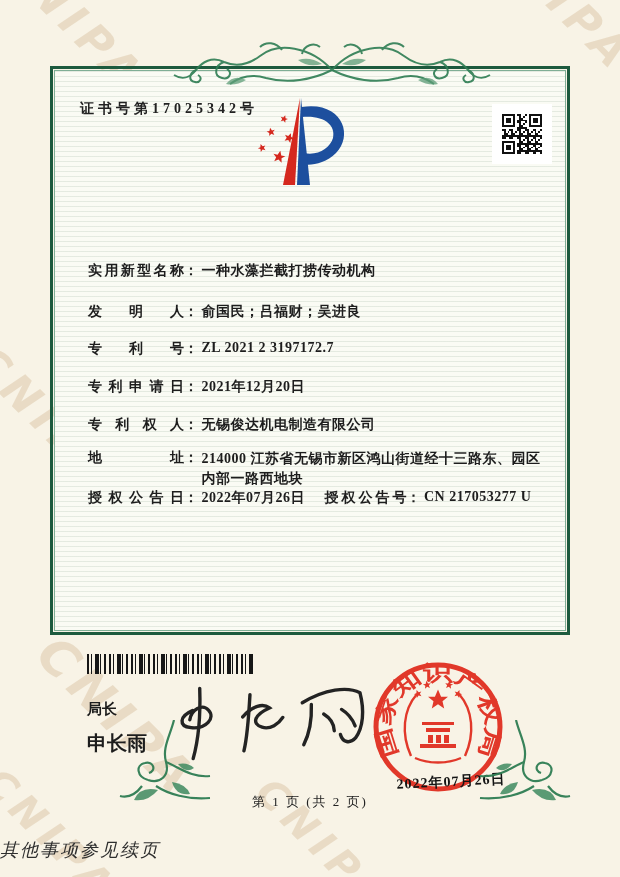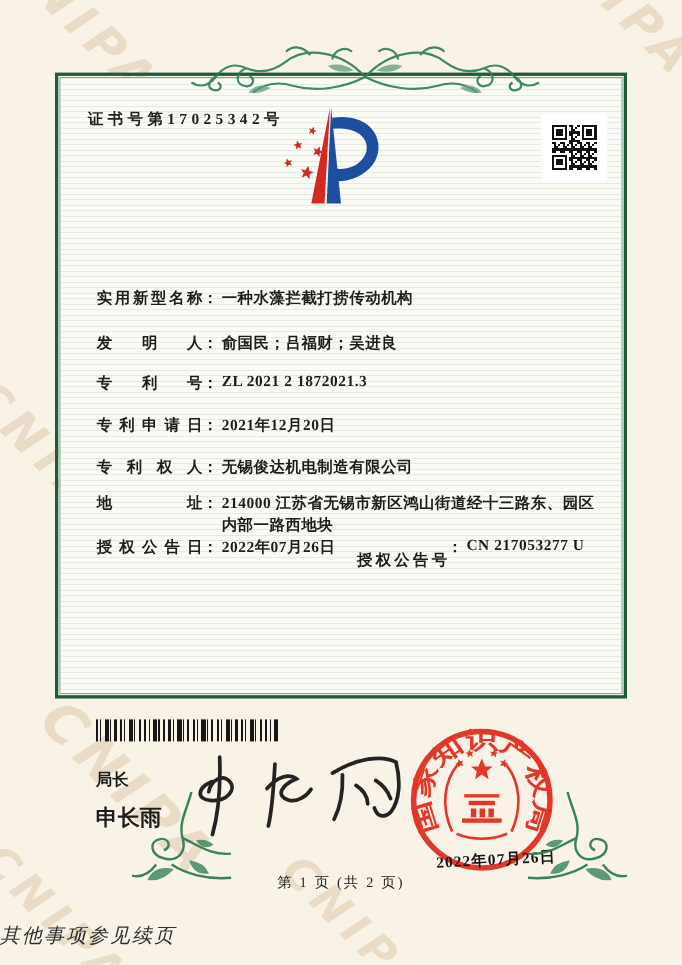--- a/index.html
+++ b/index.html
@@ -42,21 +42,21 @@
   .fcolon{display:inline-block;vertical-align:top;}
   .fvalue{display:inline-block;vertical-align:top;letter-spacing:0.5px;}
   .fvalue.wrap{white-space:normal;width:344px;line-height:1.45;}
   .row-name{top:0;}
   .row-inventor{top:41px;}
   .row-patno{top:78px;}
   .row-appdate{top:116px;}
   .row-patentee{top:154px;}
   .row-address{top:187px;}
   .row-grant{top:227px;}
-  .pair2{margin-left:16px;margin-top:12px;}
+  .pair2{margin-left:16px;}
   .body-text{
     position:absolute;left:27px;top:441px;width:464px;
     font-size:13px;line-height:1.78;font-style:italic;color:#2a2a2a;font-weight:500;
   }
   .body-text p{margin:0;text-indent:2em;}
   .barcode{
     position:absolute;left:34px;top:585px;width:166px;height:20px;
     background:repeating-linear-gradient(90deg,
       #161616 0 2px, transparent 2px 4px,
       #161616 4px 5px, transparent 5px 8px,
@@ -287,21 +287,21 @@
       <div class="frow row-name">
         <span class="flabel">实用新型名称</span><span class="fcolon">：</span>
         <span class="fvalue">一种水藻拦截打捞传动机构</span>
       </div>
       <div class="frow row-inventor">
         <span class="flabel">发明人</span><span class="fcolon">：</span>
         <span class="fvalue">俞国民；吕福财；吴进良</span>
       </div>
       <div class="frow row-patno">
         <span class="flabel">专利号</span><span class="fcolon">：</span>
-        <span class="fvalue">ZL 2021 2 1872021.3</span>
+        <span class="fvalue">ZL 2021 2 3197172.7</span>
       </div>
       <div class="frow row-appdate">
         <span class="flabel">专利申请日</span><span class="fcolon">：</span>
         <span class="fvalue">2021年12月20日</span>
       </div>
       <div class="frow row-patentee">
         <span class="flabel">专利权人</span><span class="fcolon">：</span>
         <span class="fvalue">无锡俊达机电制造有限公司</span>
       </div>
       <div class="frow row-address">

